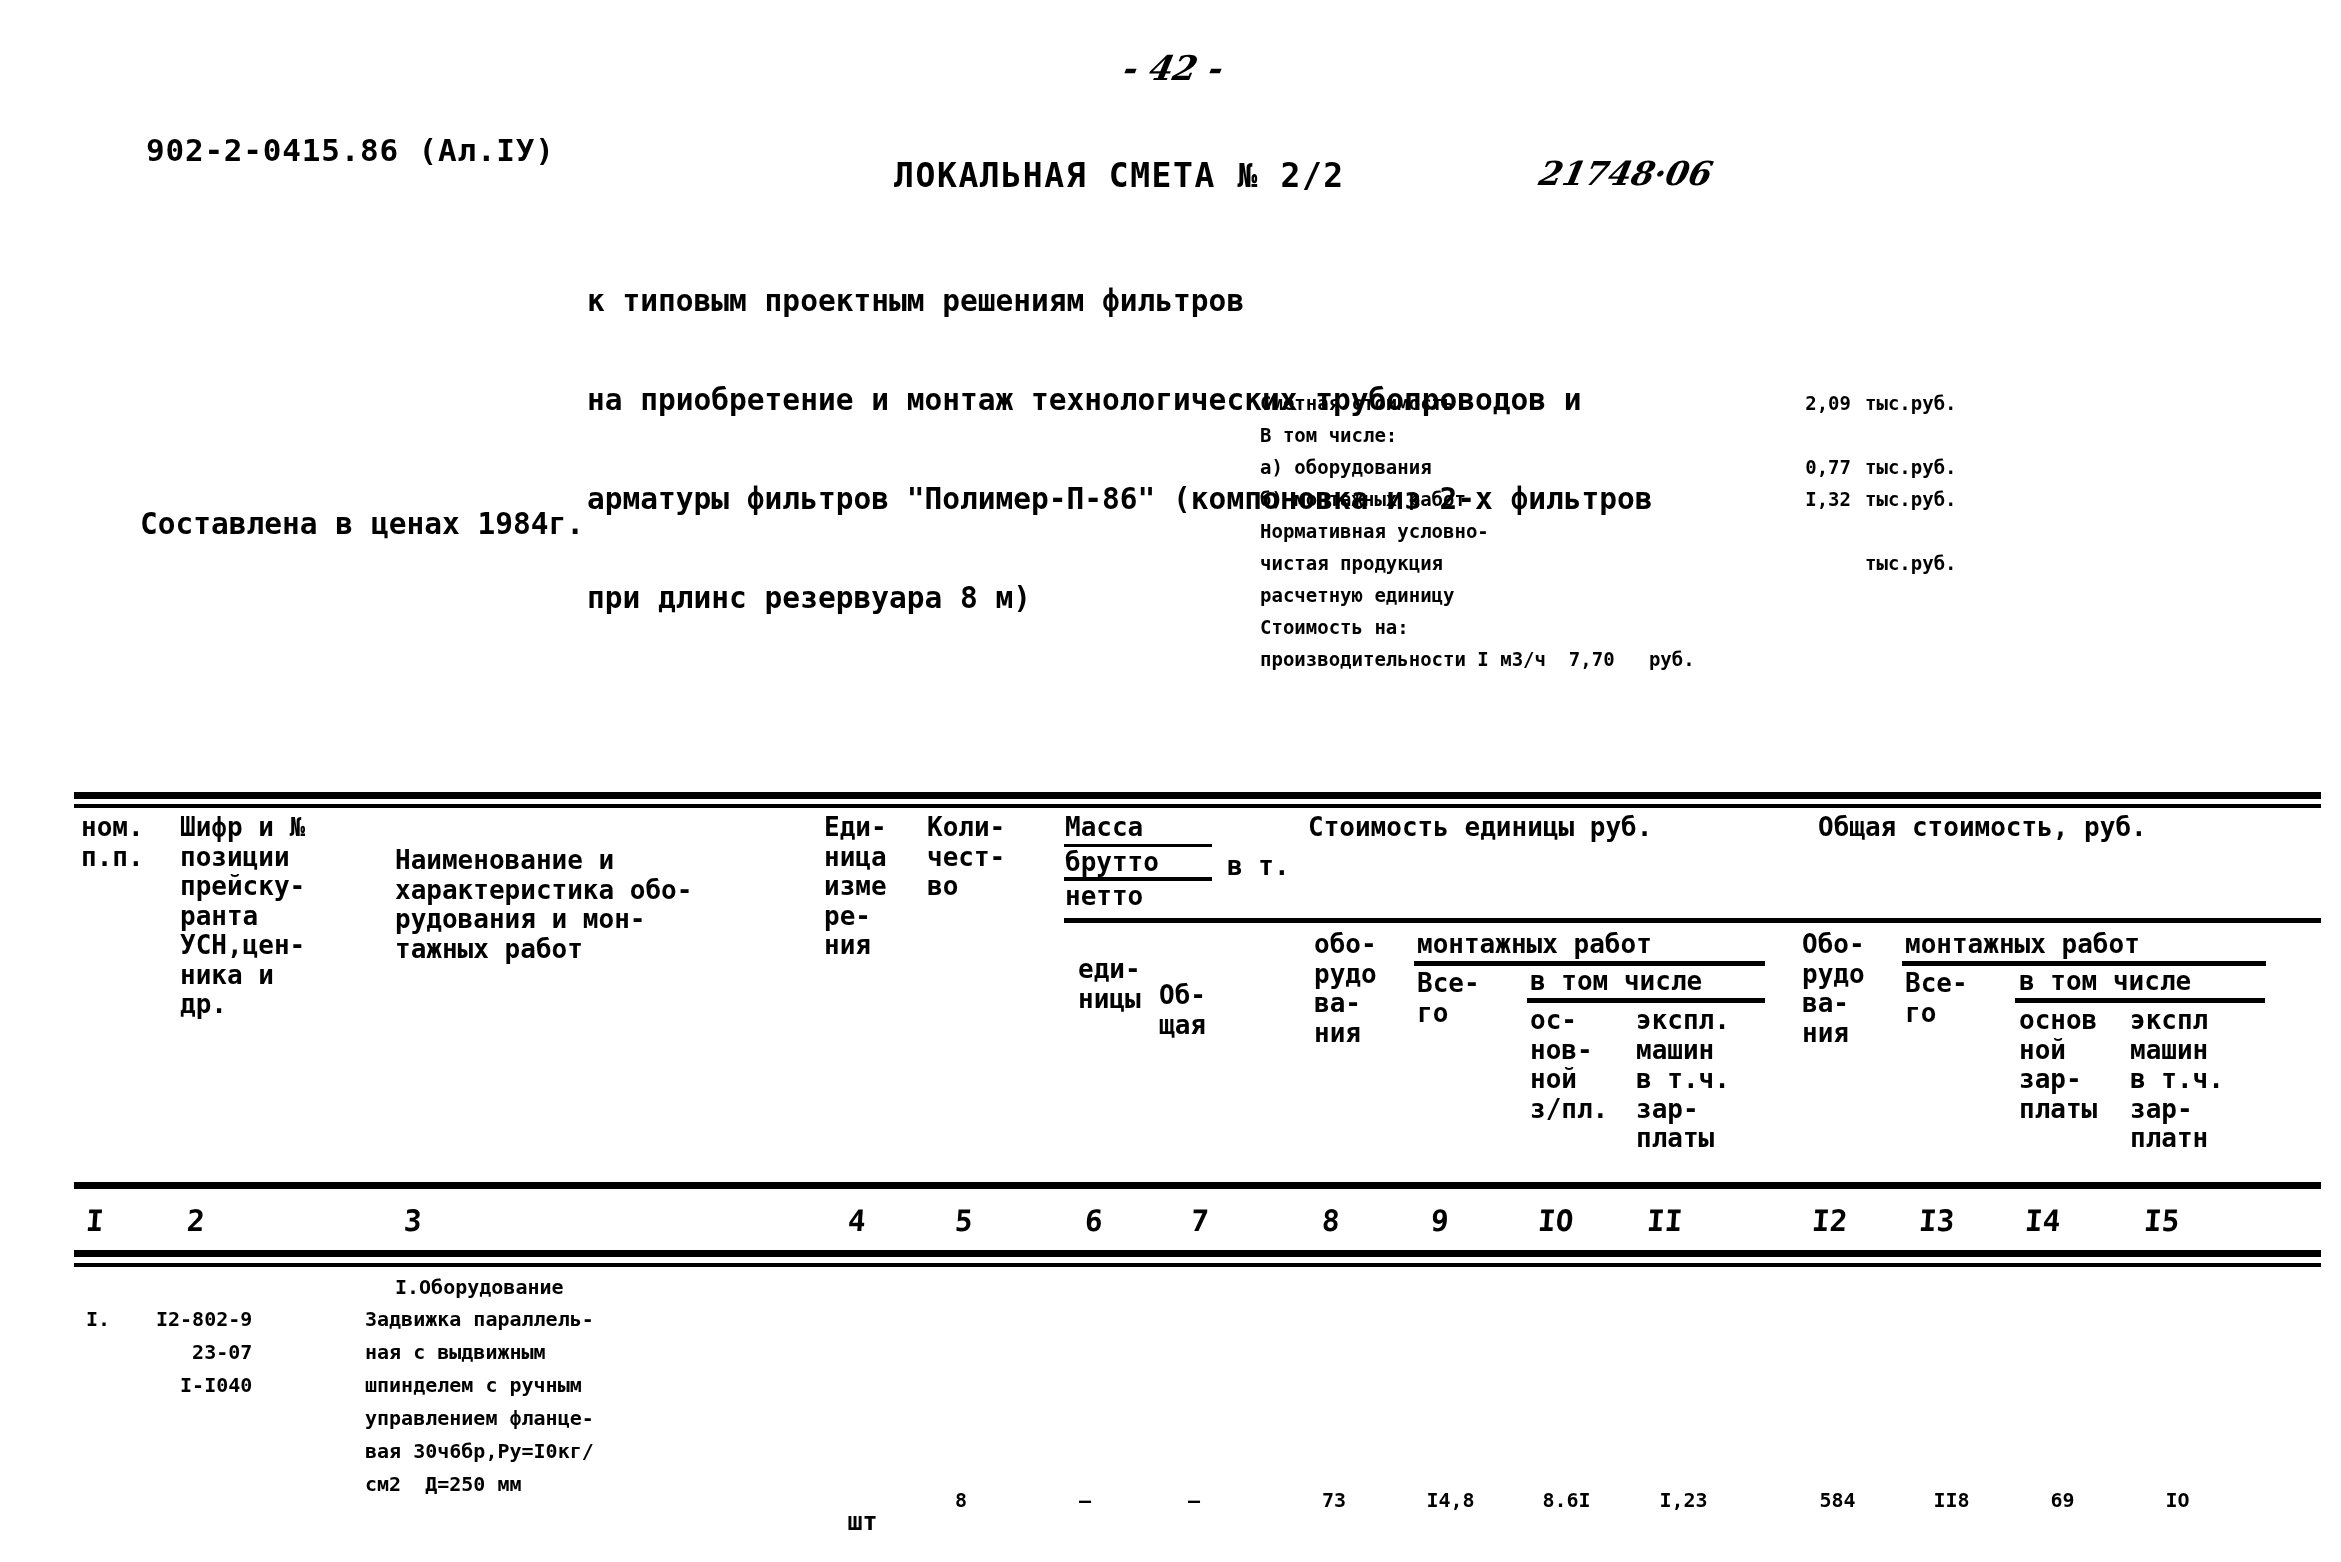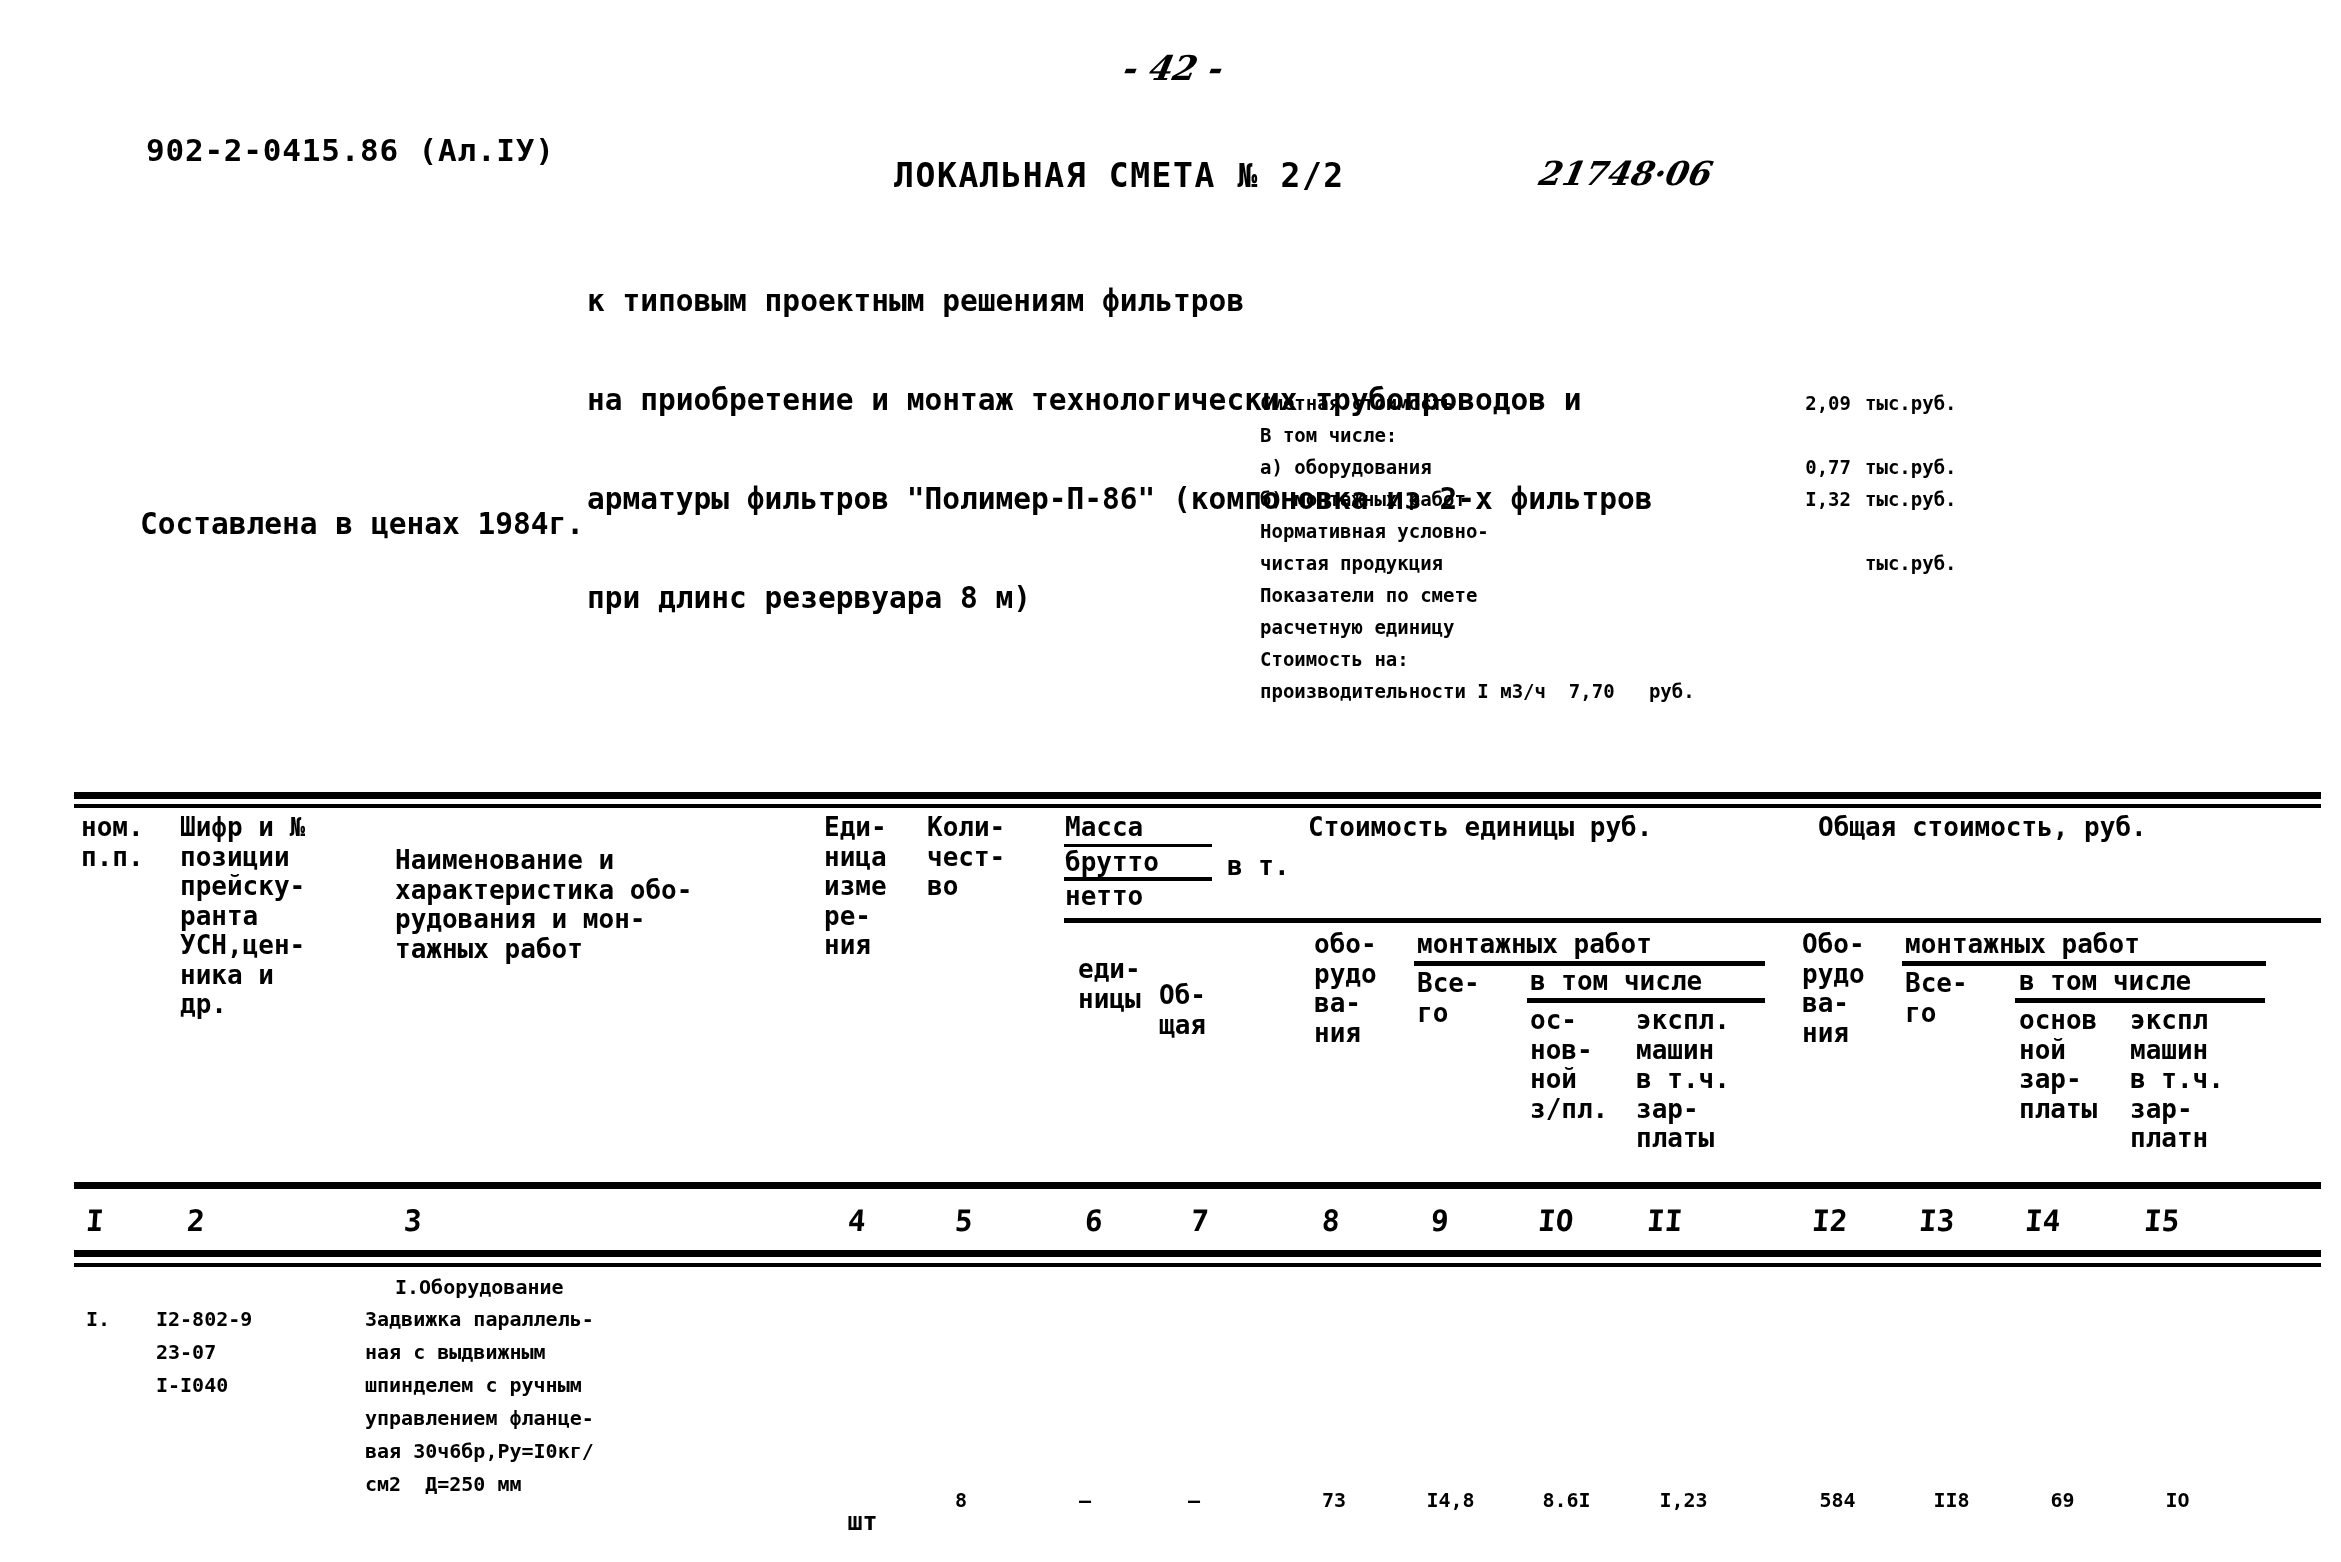--- a/index.html
+++ b/index.html
@@ -94,25 +94,20 @@
     </div>
     <div class="srow">
       <span class="slabel">Нормативная условно-</span>
       <span class="sval"></span>
       <span class="sunit"></span>
     </div>
     <div class="srow">
       <span class="slabel">чистая продукция</span>
       <span class="sval"></span>
       <span class="sunit">тыс.руб.</span>
-    </div>
-    <div class="srow">
-      <span class="slabel">Показатели по смете</span>
-      <span class="sval"></span>
-      <span class="sunit"></span>
     </div>
     <div class="srow">
       <span class="slabel">расчетную единицу</span>
       <span class="sval"></span>
       <span class="sunit"></span>
     </div>
     <div class="srow">
       <span class="slabel">Стоимость на:</span>
       <span class="sval"></span>
       <span class="sunit"></span>
@@ -228,21 +223,21 @@
     <div class="numrow" style="left:1919px;top:1204px;">I3</div>
     <div class="numrow" style="left:2025px;top:1204px;">I4</div>
     <div class="numrow" style="left:2144px;top:1204px;">I5</div>
 
     <div class="rule thick" style="left:74px;top:1250px;width:2247px;"></div>
     <div class="rule thin" style="left:74px;top:1263px;width:2247px;"></div>
 
     <div class="dcell" style="left:395px;top:1271px;">I.Оборудование</div>
 
     <div class="dcell" style="left:86px;top:1303px;">I.</div>
-    <div class="dcell" style="left:156px;top:1303px;">I2-802-9
+    <div class="dcell" style="left:156px;top:1303px;text-align:right;">I2-802-9
 23-07
 I-I040</div>
     <div class="dcell" style="left:365px;top:1303px;">Задвижка параллель-
 ная с выдвижным
 шпинделем с ручным
 управлением фланце-
 вая 30ч6бр,Ру=I0кг/
 см2  Д=250 мм</div>
 
     <div class="dcell center" style="left:816px;top:1493px;width:93px;font-size:25px;margin-top:12px;">шт</div>

